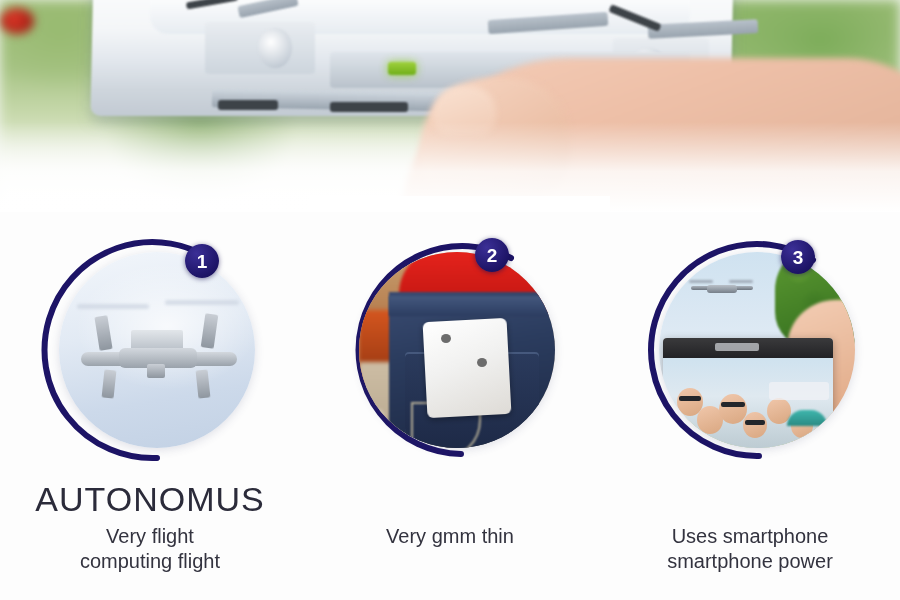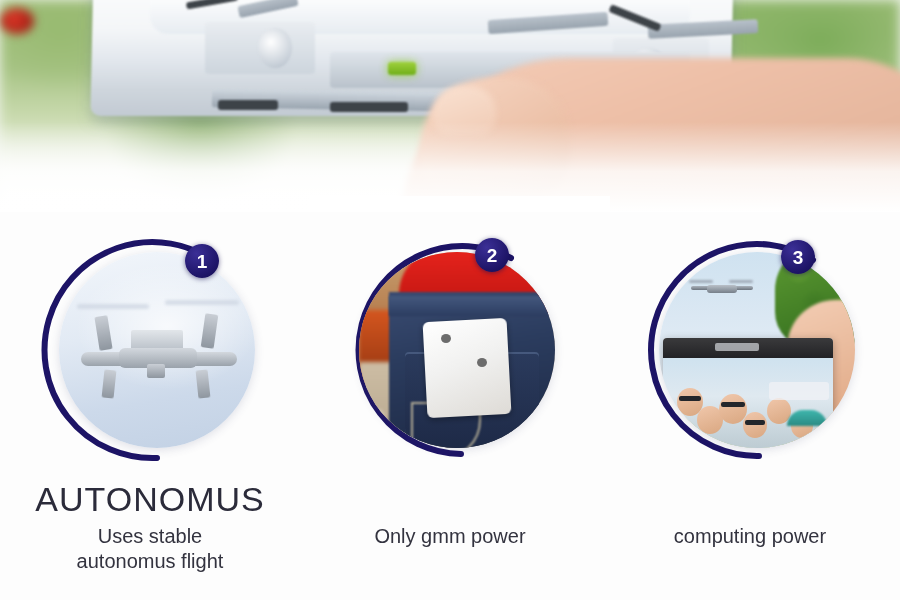--- a/index.html
+++ b/index.html
@@ -502,22 +502,22 @@
 
           <div class="d1-motor" style="left:44px; top:118px; width:12px; height:28px; transform:rotate(6deg);"></div>
           <div class="d1-motor" style="left:138px; top:118px; width:12px; height:28px; transform:rotate(-6deg);"></div>
         </div>
 
         <div class="badge" style="left:150px; top:4px;">1</div>
       </div>
 
       <div class="feature-title">AUTONOMUS</div>
       <div class="feature-desc">
-        <div>Uses stable</div>
-        <div>autonomus flight</div>
+        <div>Very flight</div>
+        <div>computing flight</div>
       </div>
     </div>
 
     <div class="feature">
       <div class="circle-wrap">
 
         <svg class="arc-svg" viewBox="0 0 230 230">
           <path d="M 176 18 A 104 104 0 1 0 126 214" fill="none" stroke="#1d1466" stroke-width="6" stroke-linecap="round"></path>
         </svg>
 
@@ -534,21 +534,21 @@
           <div class="c2-stitch"></div>
           <div class="c2-phone"></div>
           <div class="c2-phone-dot" style="left:82px; top:82px;"></div>
           <div class="c2-phone-dot" style="left:118px; top:106px;"></div>
         </div>
 
         <div class="badge" style="left:140px; top:-2px;">2</div>
       </div>
 
       <div class="feature-desc">
-        <div>Only gmm power</div>
+        <div>Very gmm thin</div>
       </div>
     </div>
 
     <div class="feature">
       <div class="circle-wrap">
 
         <svg class="arc-svg" viewBox="0 0 230 230">
           <path d="M 178 20 A 106 106 0 1 0 124 216" fill="none" stroke="#1d1466" stroke-width="6" stroke-linecap="round"></path>
         </svg>
 
@@ -584,18 +584,19 @@
               <div class="c3-panel"></div>
               <div class="c3-umbrella"></div>
             </div>
           </div>
         </div>
 
         <div class="badge" style="left:146px; top:0px;">3</div>
       </div>
 
       <div class="feature-desc">
-        <div>computing power</div>
+        <div>Uses smartphone</div>
+        <div>smartphone power</div>
       </div>
     </div>
 
   </div>
 </div>
 
 </body></html>

